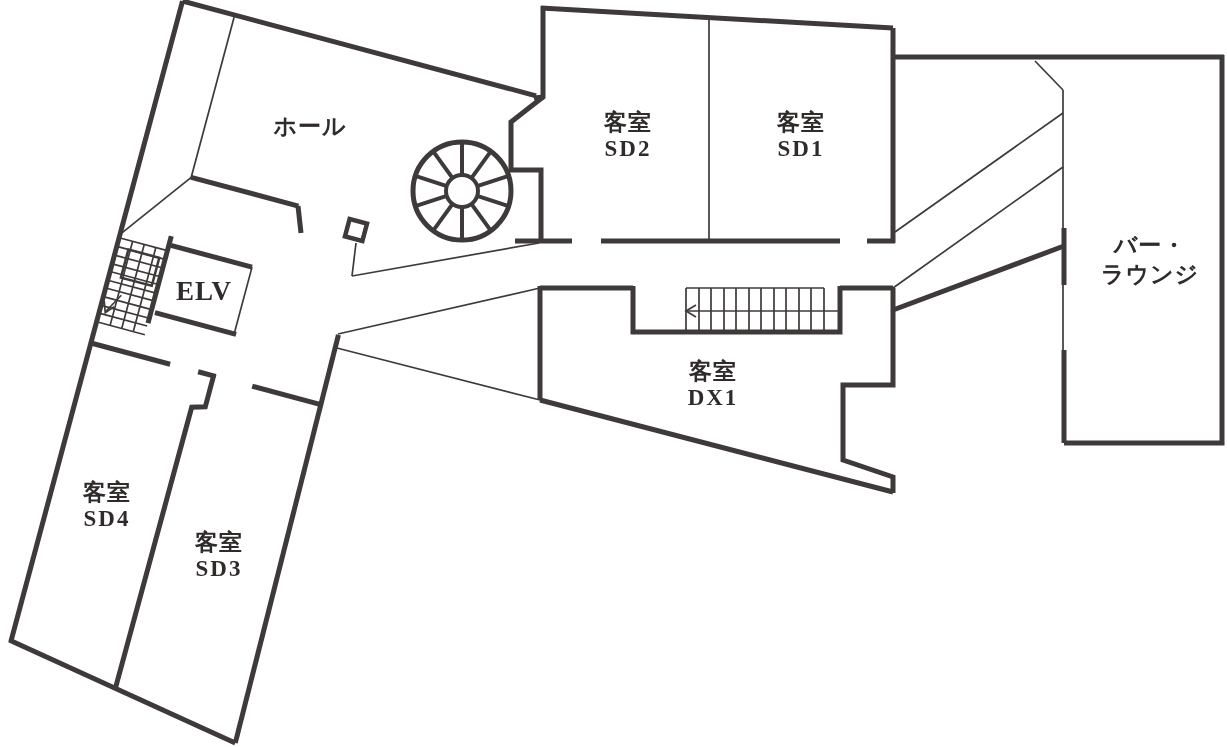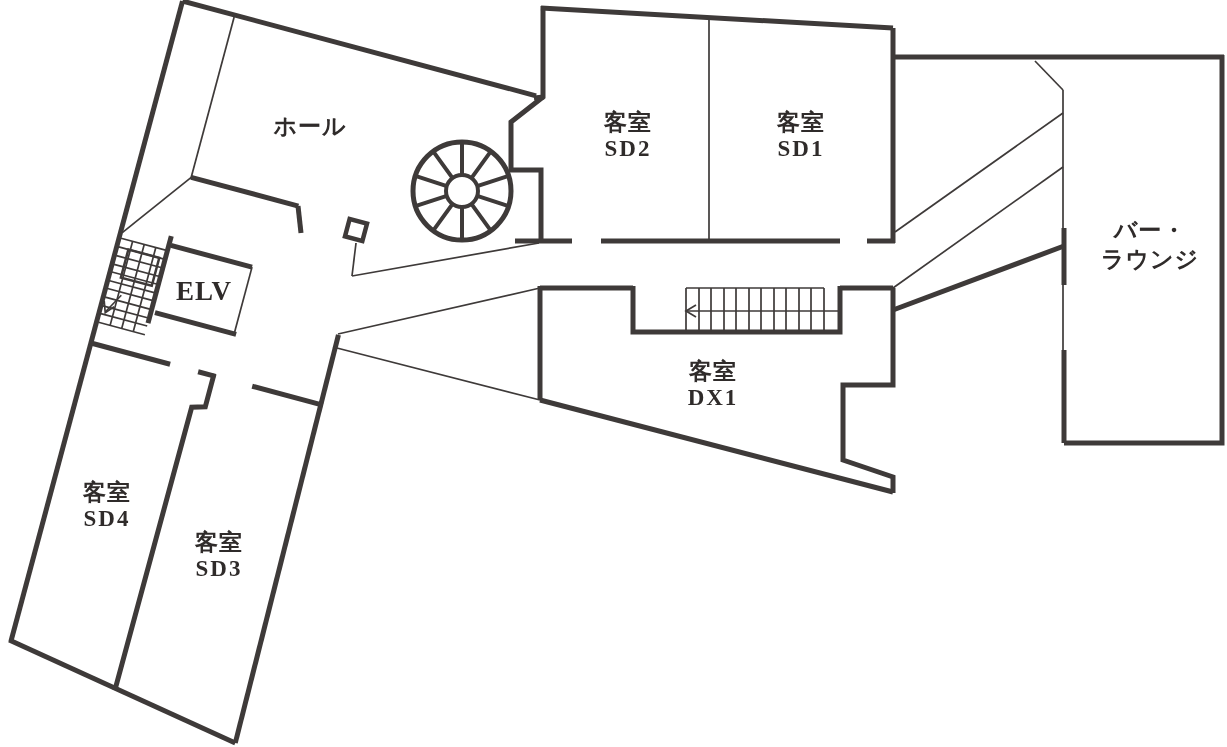--- a/index.html
+++ b/index.html
@@ -17,21 +17,21 @@
     text-align:center;
     color:#2f2b2a;
     font-weight:700;
     font-size:23px;
     line-height:26px;
     letter-spacing:1px;
     white-space:nowrap;
   }
   .room-label .l2{letter-spacing:2px;text-align:center;}
   .label-elv{font-size:27px;letter-spacing:1px;}
-  .label-bar{line-height:29px;}
+  .label-bar{line-height:29px;margin-top:15px;}
 </style>
 </head>
 <body>
 
 <div class="stage">
 
   <svg class="plan-svg" width="1227" height="747" viewBox="0 0 1227 747">
     <g stroke="#3e3a39" fill="none">
 
       <g stroke-width="5">

